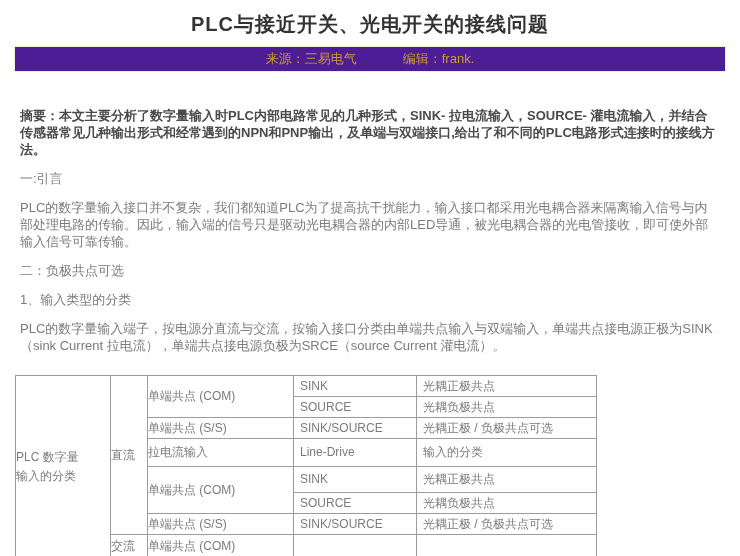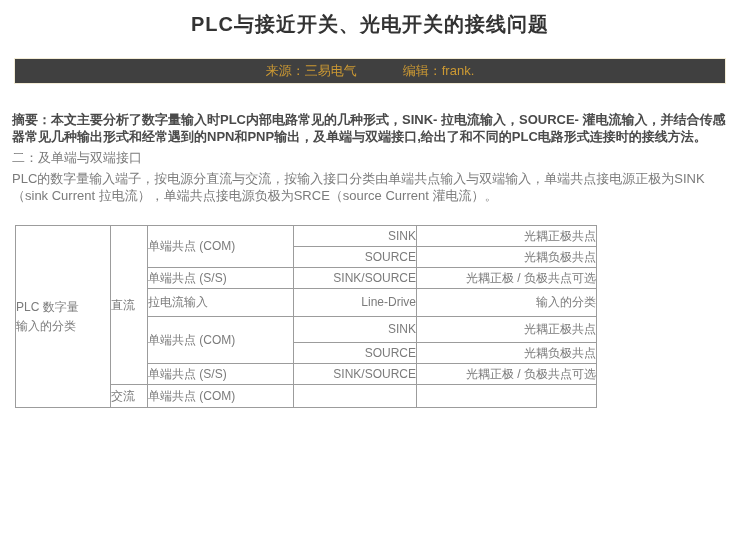--- a/index.html
+++ b/index.html
@@ -7,48 +7,48 @@
   .page {
     width: 740px;
     height: 556px;
     background: #ffffff;
     font-family: "Liberation Sans", "DejaVu Sans", sans-serif;
     overflow: hidden;
     position: relative;
   }
   .article-title {
     padding-top: 12px;
-    margin-bottom: 22px;
+    margin-bottom: 10px;
     text-align: center;
     font-size: 20px;
     font-weight: bold;
     color: #333333;
     letter-spacing: 1px;
     line-height: 24px;
   }
   .meta-bar {
     margin: 0 14px;
     height: 26px;
-    background: #404040;
+    background: #4c1d95;
     border: 1px solid #f3ecd6;
     display: flex;
     justify-content: center;
     align-items: center;
     gap: 46px;
     font-size: 13px;
     color: #cc9933;
   }
   .meta-item { white-space: nowrap; }
   .content {
     padding: 23px 8px 0 8px;
     font-size: 13px;
     line-height: 17px;
     color: #7b7b7b;
   }
-  .content p { margin: 4px; }
+  .content p { margin: 12px; }
   .abstract, .keywords {
     font-weight: bold;
     color: #4a4a4a;
   }
   .keywords { white-space: pre-wrap; }
   .data-table {
     margin: 21px 0 0 7px;
     border-collapse: collapse;
     table-layout: fixed;
     font-size: 12px;
@@ -57,21 +57,21 @@
   .data-table td {
     border: 1px solid #9c9c9c;
     vertical-align: middle;
     overflow: hidden;
   }
   .data-table tr { height: 21px; }
   .data-table tr.row-tall { height: 28px; }
   .data-table tr.row-med  { height: 26px; }
   .data-table tr.row-last { height: 23px; }
   .data-table td.lft {
-    text-align: right;
+    text-align: left;
     padding-left: 6px;
   }
   .data-table td.c-cat {
     white-space: pre-line;
     line-height: 19px;
   }
 </style>
 </head>
 <body>
 
@@ -79,21 +79,24 @@
 
   <h1 class="article-title">PLC与接近开关、光电开关的接线问题</h1>
 
   <div class="meta-bar">
     <span class="meta-item">来源：三易电气</span>
     <span class="meta-item">编辑：frank.</span>
   </div>
 
   <div class="content">
     <p class="abstract">摘要：本文主要分析了数字量输入时PLC内部电路常见的几种形式，SINK- 拉电流输入，SOURCE- 灌电流输入，并结合传感器常见几种输出形式和经常遇到的NPN和PNP输出，及单端与双端接口,给出了和不同的PLC电路形式连接时的接线方法。</p>
-    <p>二：及单端与双端接口</p>
+    <p>一:引言</p>
+    <p>PLC的数字量输入接口并不复杂，我们都知道PLC为了提高抗干扰能力，输入接口都采用光电耦合器来隔离输入信号与内部处理电路的传输。因此，输入端的信号只是驱动光电耦合器的内部LED导通，被光电耦合器的光电管接收，即可使外部输入信号可靠传输。</p>
+    <p>二：负极共点可选</p>
+    <p>1、输入类型的分类</p>
     <p>PLC的数字量输入端子，按电源分直流与交流，按输入接口分类由单端共点输入与双端输入，单端共点接电源正极为SINK（sink Current 拉电流），单端共点接电源负极为SRCE（source Current 灌电流）。</p>
 
     <table class="data-table">
       <colgroup>
         <col style="width:95px">
         <col style="width:37px">
         <col style="width:146px">
         <col style="width:123px">
         <col style="width:180px">
       </colgroup>

